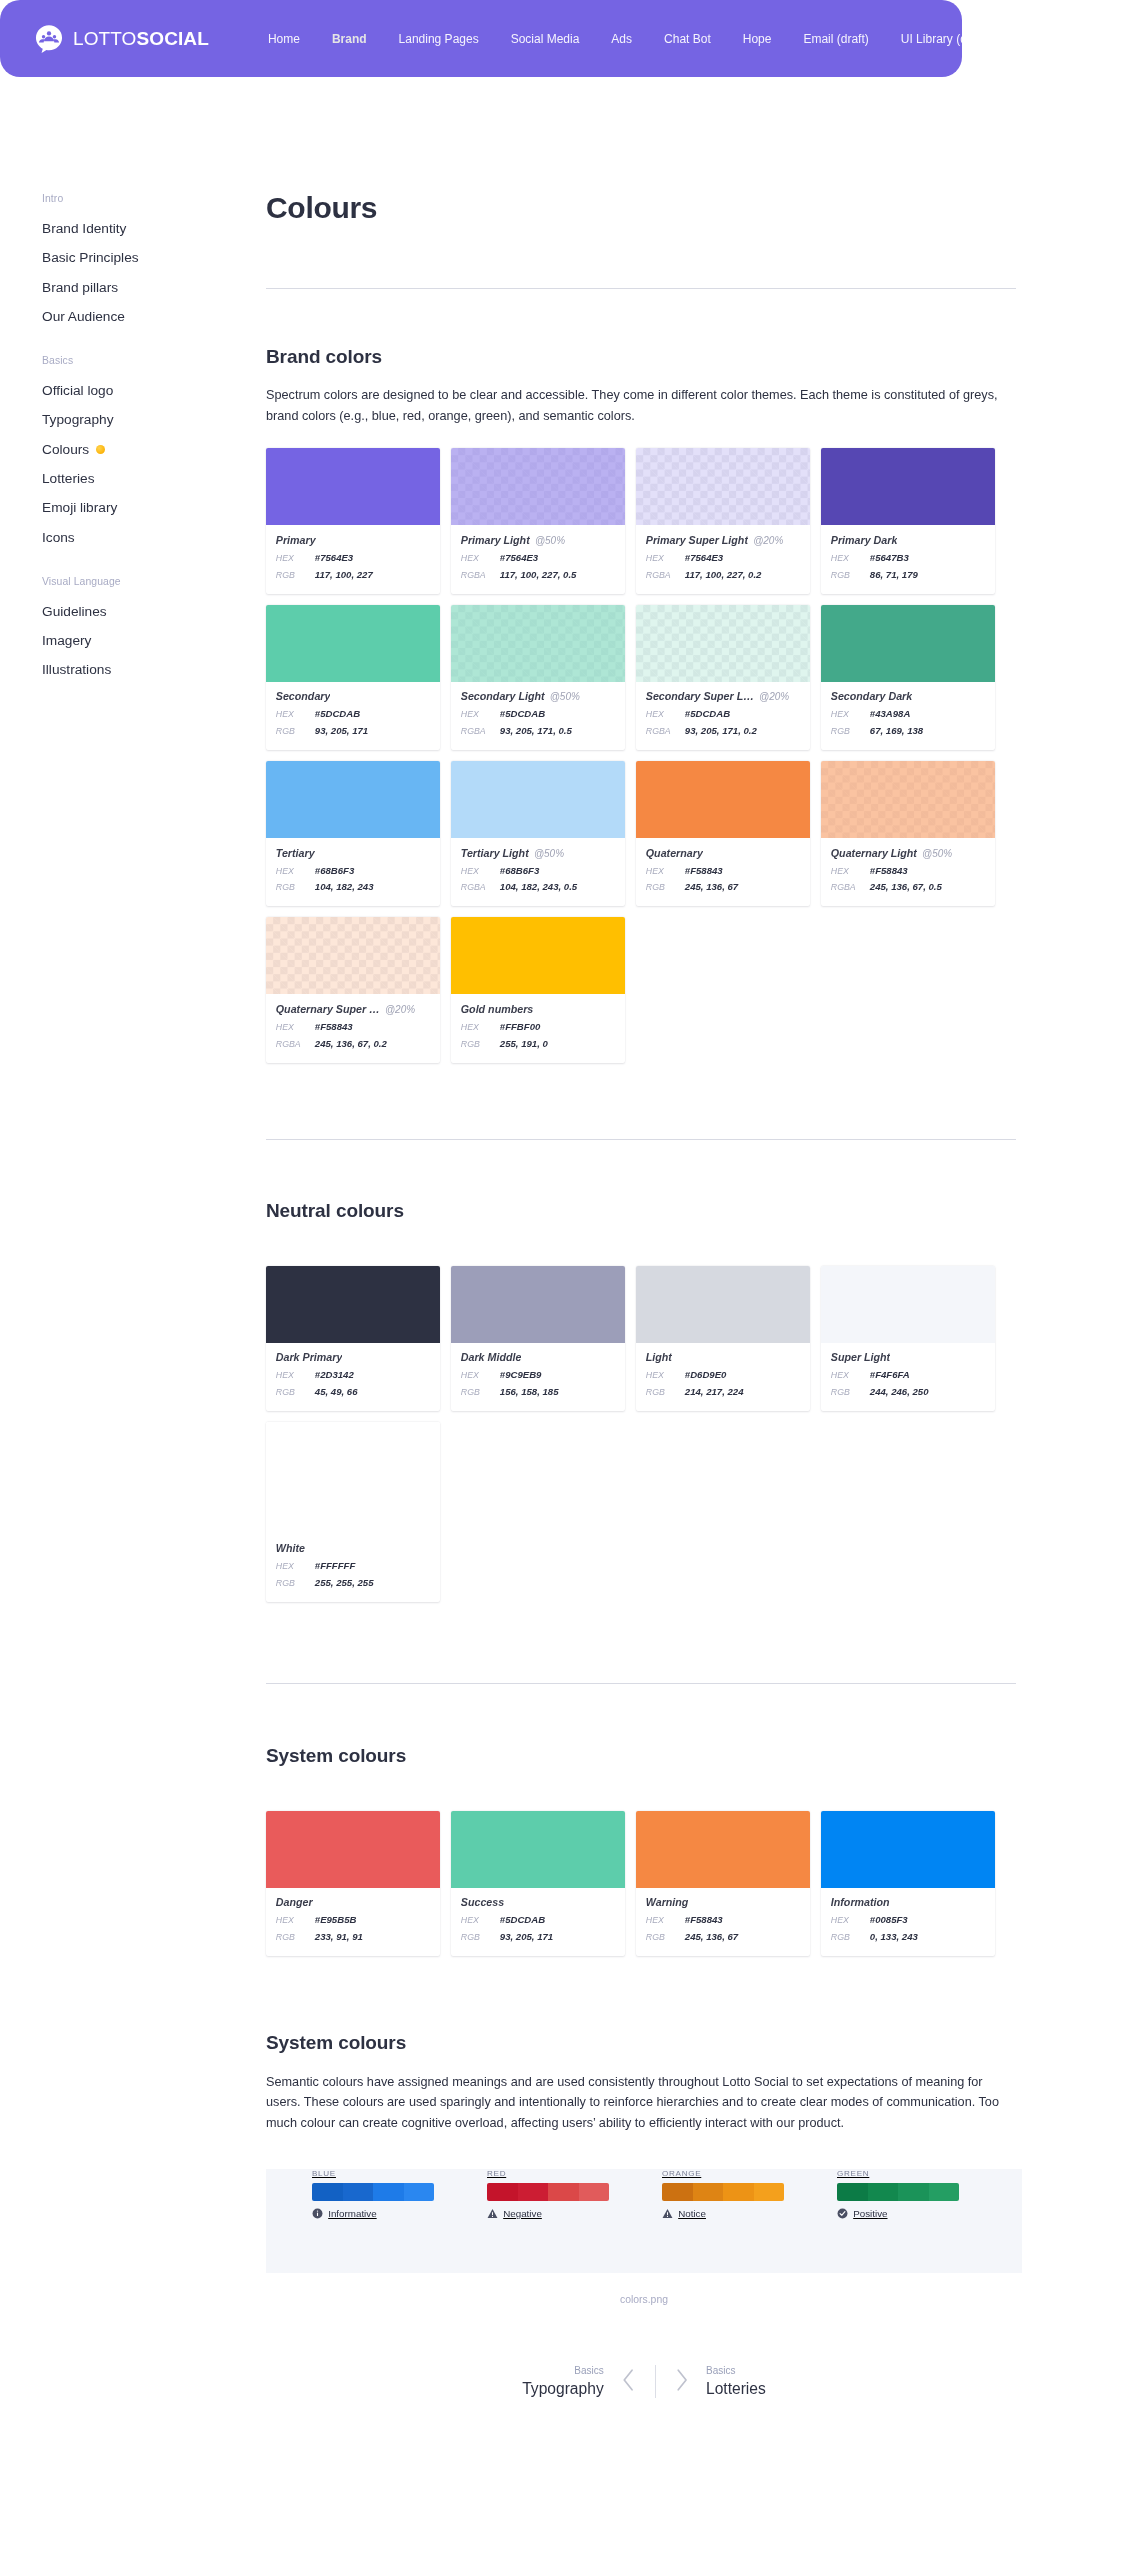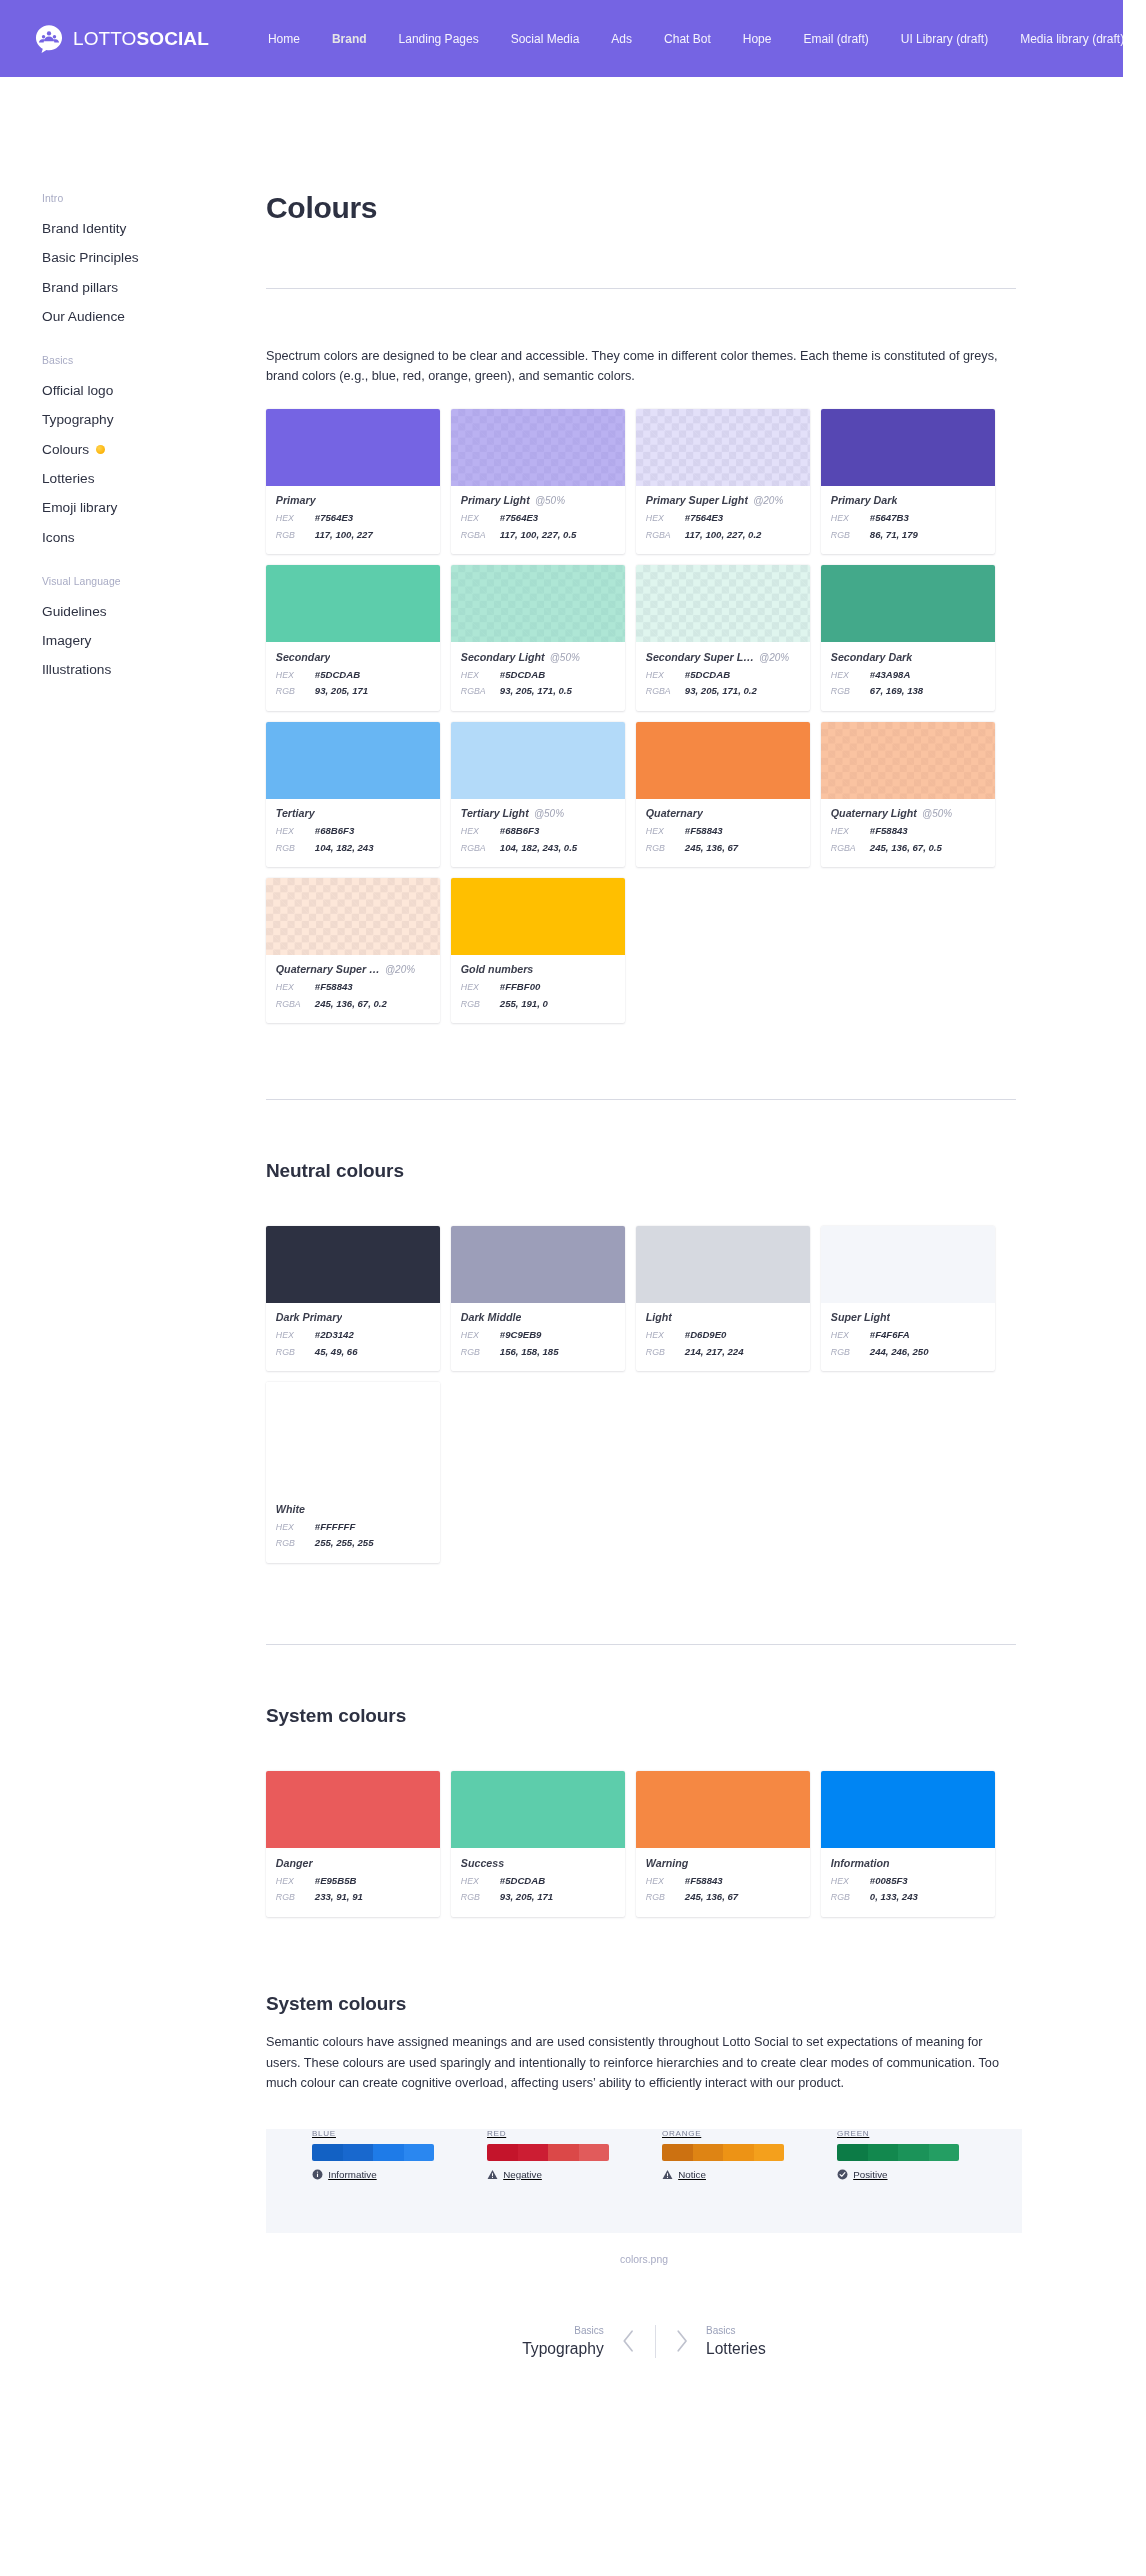--- a/index.html
+++ b/index.html
@@ -11,21 +11,22 @@
   }
   body { position: relative; }
 
   
   .topbar {
     height: 77px;
     background: #7564E3;
     display: flex;
     align-items: center;
     padding: 0 0 0 34px;
-    width: 1123px;
+    width: 962px;
+    border-radius: 20px;
   }
   .logo-wrap { display: flex; align-items: center; gap: 9px; flex: 0 0 auto; }
   .logo-mark {
     width: 30px; height: 30px; position: relative;
   }
   .logo-text {
     color: #ffffff;
     font-size: 19px;
     letter-spacing: 0.1px;
     white-space: nowrap;
@@ -363,20 +364,21 @@
     </div>
 
   </aside>
 
   <main class="main">
 
     <h1 class="page-title">Colours</h1>
     <div class="rule"></div>
 
     <section class="section">
+      <h2 class="section-h">Brand colors</h2>
       <p class="body-copy">Spectrum colors are designed to be clear and accessible. They come in different color themes. Each theme is constituted of greys, brand colors (e.g., blue, red, orange, green), and semantic colors.</p>
       <div class="swatch-grid" id="grid-brand">
           <div class="swatch-card">
             <div class="swatch-chip">
               <div class="fill" style="background: rgb(117, 100, 227);"></div>
             </div>
             <div class="swatch-body">
               <div class="swatch-name-row">
                 <span class="swatch-name">Primary</span>
               </div>

